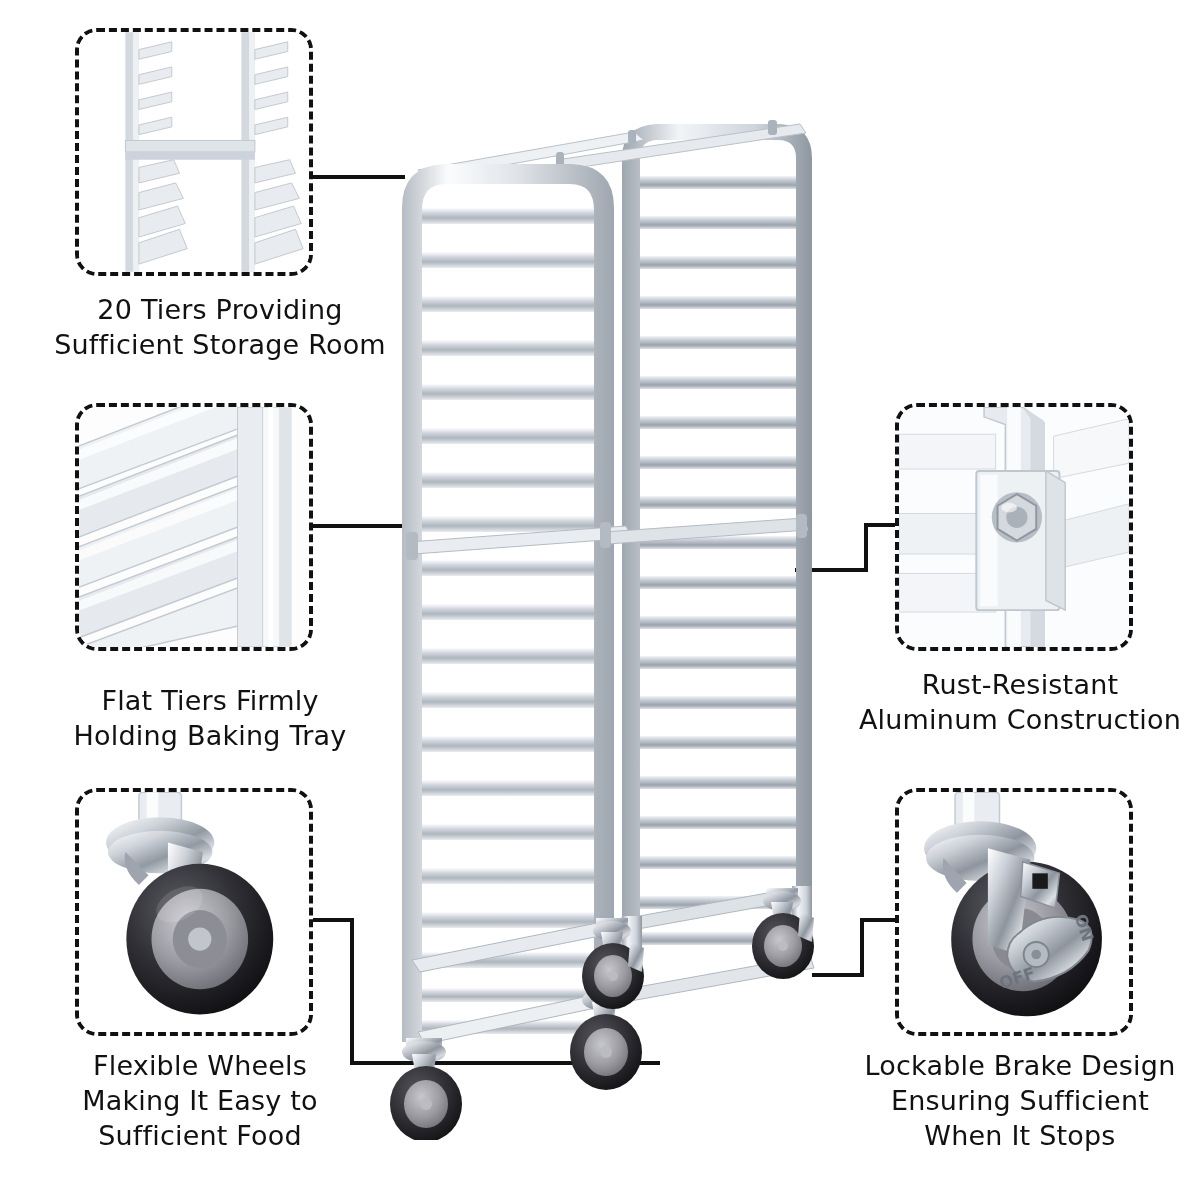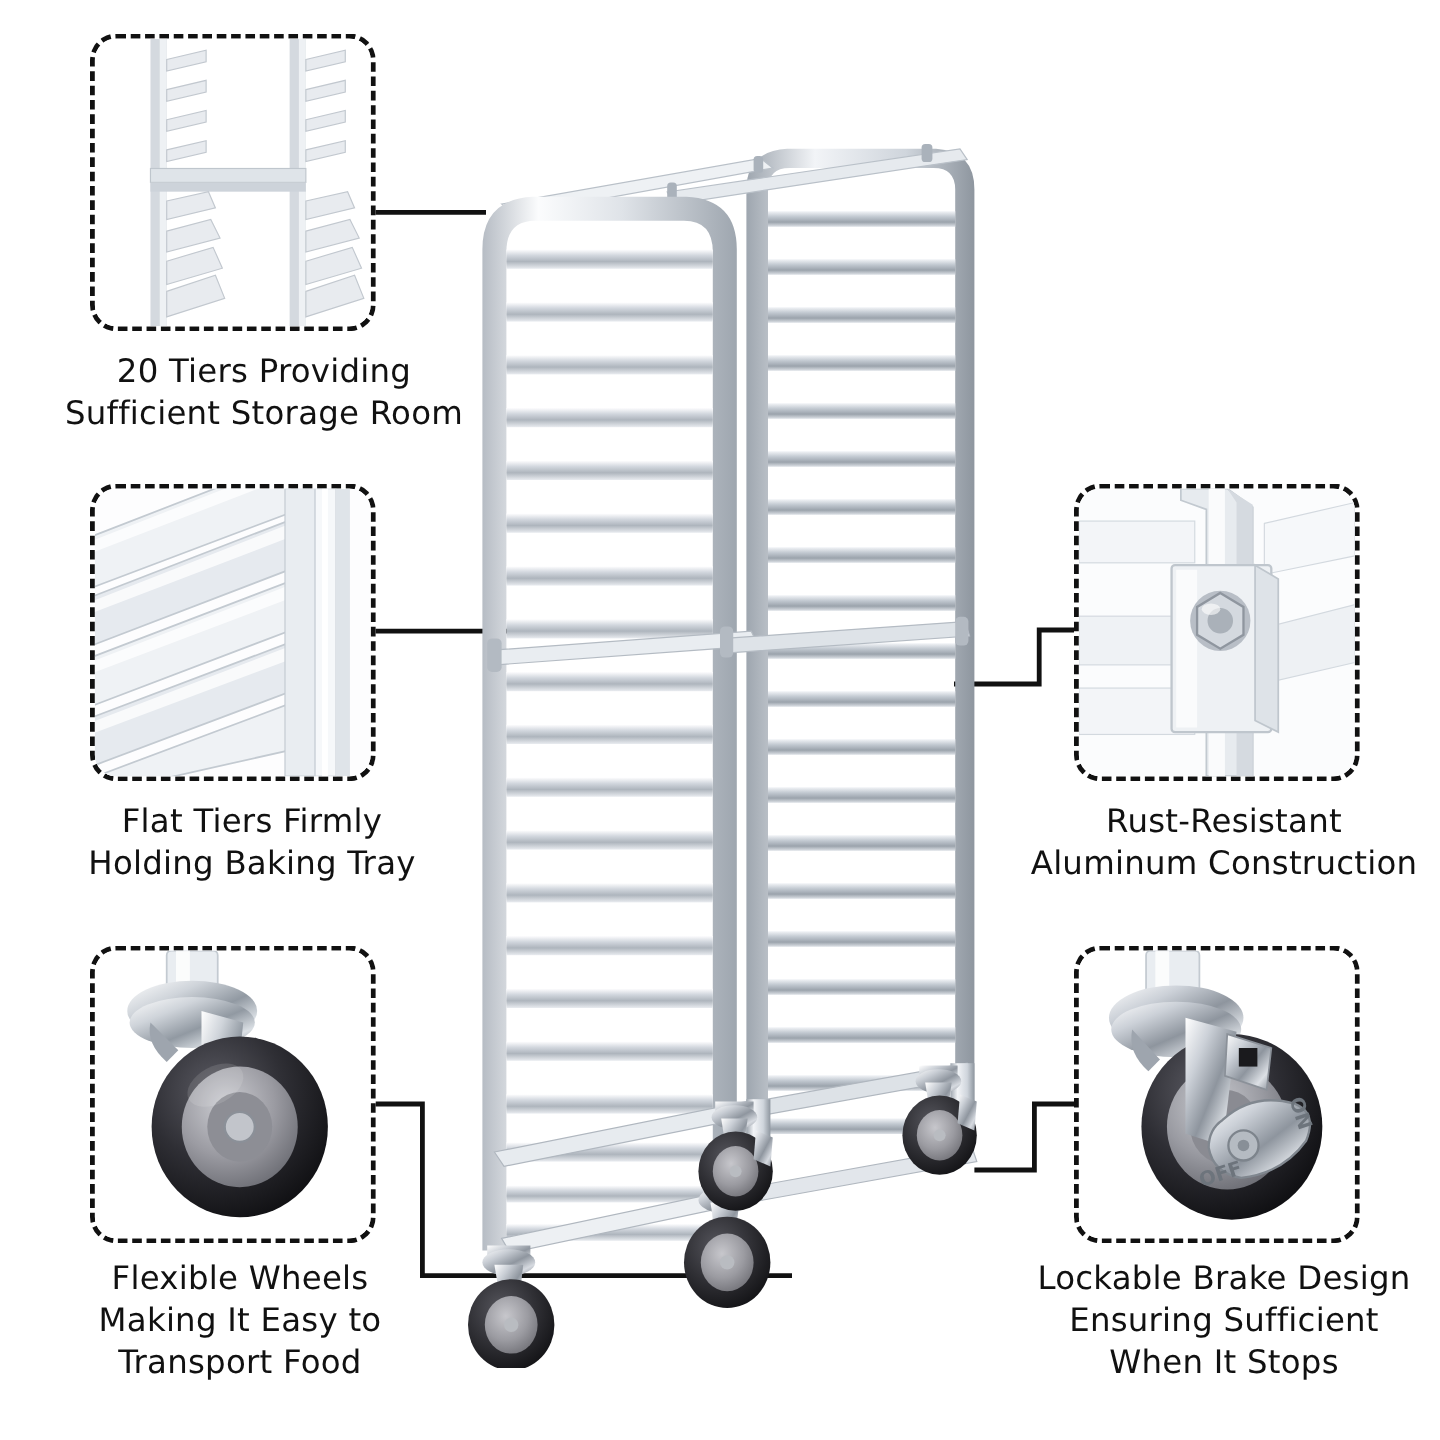--- a/index.html
+++ b/index.html
@@ -283,21 +283,21 @@
           <path d="M-20,104 L164,32 L168,42 L-20,114 Z"></path>
           <path d="M-20,156 L166,84 L170,94 L-20,166 Z"></path>
           <path d="M-20,208 L168,136 L172,146 L-20,218 Z"></path>
         </g>
         <rect x="164" y="0" width="26" height="248" fill="#e9edf1" stroke="#c3cad1" stroke-width="1"></rect>
         <rect x="190" y="0" width="18" height="248" fill="#f6f8fa" stroke="#ccd2d9" stroke-width="1"></rect>
         <rect x="208" y="0" width="12" height="248" fill="#dfe4e9"></rect>
         <rect x="196" y="0" width="5" height="248" fill="#ffffff"></rect>
       </svg>
     </div>
-    <div class="caption" style="left:0px;top:667px;width:420px;">Flat Tiers Firmly
+    <div class="caption" style="left:0px;top:683px;width:420px;">Flat Tiers Firmly
 Holding Baking Tray</div>
   </div>
 
   <div class="callout">
     <div class="cbox" style="left:75px;top:788px;width:238px;height:248px;">
       <svg viewBox="0 0 238 248">
         <defs>
           <linearGradient id="ch2" x1="0" y1="0" x2="1" y2="1">
             <stop offset="0%" stop-color="#ffffff"></stop>
             <stop offset="30%" stop-color="#cfd4da"></stop>
@@ -326,21 +326,21 @@
         <path d="M92,52 L128,62 L118,158 L92,150 Z" fill="url(#ch2)"></path>
         <ellipse cx="125" cy="152" rx="76" ry="78" fill="url(#tire2)"></ellipse>
         <ellipse cx="125" cy="152" rx="50" ry="52" fill="url(#hub2)"></ellipse>
         <ellipse cx="125" cy="152" rx="28" ry="30" fill="#8d8e95"></ellipse>
         <circle cx="125" cy="152" r="13" fill="#c2c5cb" stroke="#8b9098" stroke-width="2"></circle>
         <ellipse cx="104" cy="116" rx="26" ry="16" fill="#ffffff" opacity=".12" transform="rotate(-28 104 116)"></ellipse>
       </svg>
     </div>
     <div class="caption" style="left:0px;top:1048px;width:400px;">Flexible Wheels
 Making It Easy to
-Transport Food</div>
+Sufficient Food</div>
   </div>
 
   <div class="callout">
     <div class="cbox" style="left:895px;top:403px;width:238px;height:248px;">
       <svg viewBox="0 0 238 248">
         <rect x="0" y="0" width="238" height="248" fill="#fbfcfd"></rect>
 
         <g stroke="#d3d9df" stroke-width="1">
           <rect x="0" y="28" width="100" height="36" fill="#f3f5f8"></rect>
           <rect x="0" y="110" width="100" height="42" fill="#eff2f5"></rect>

